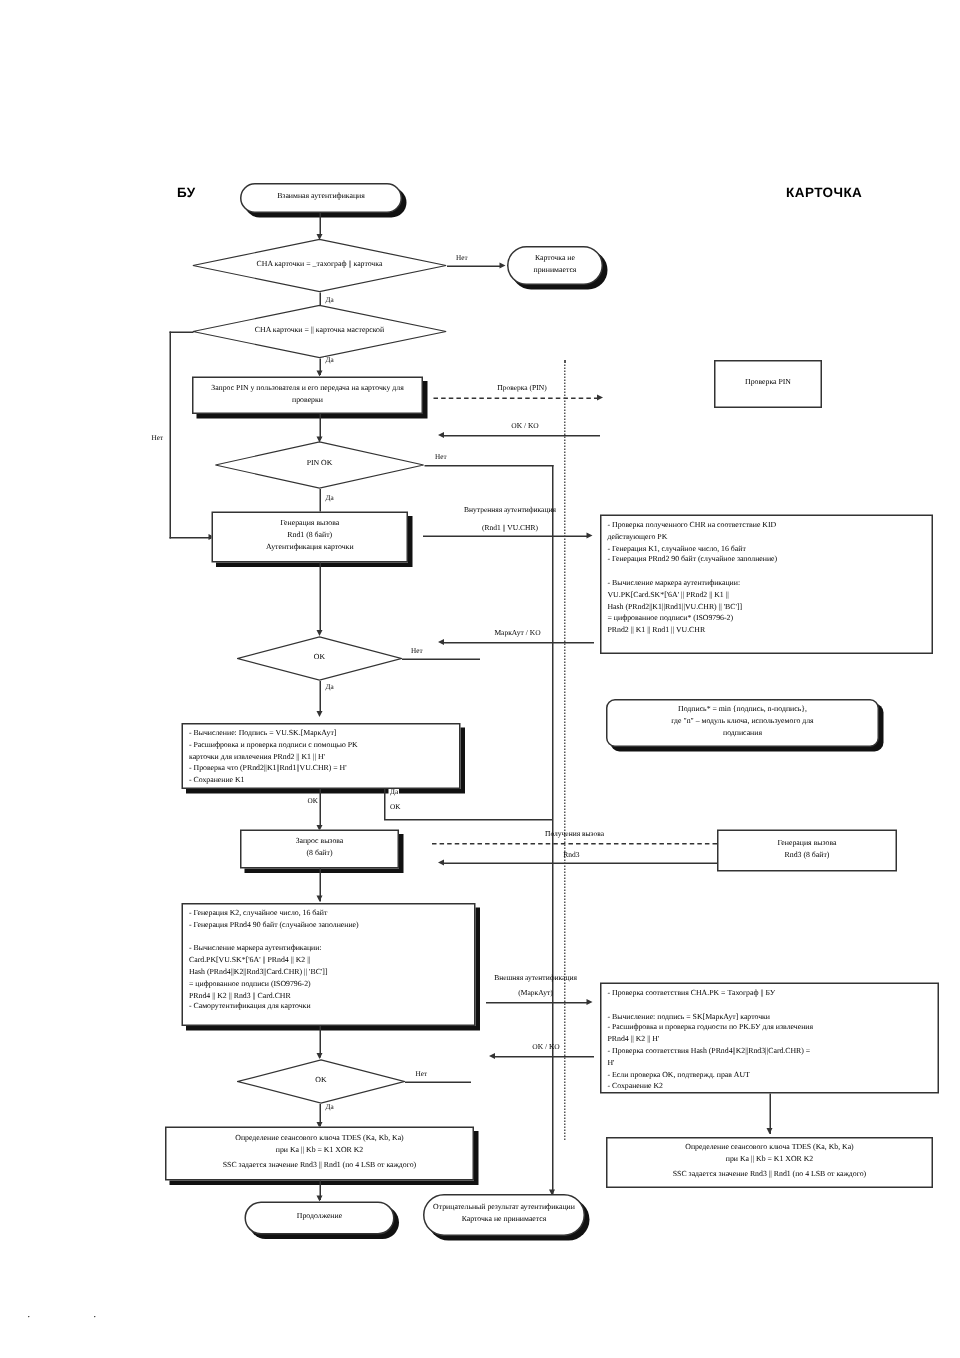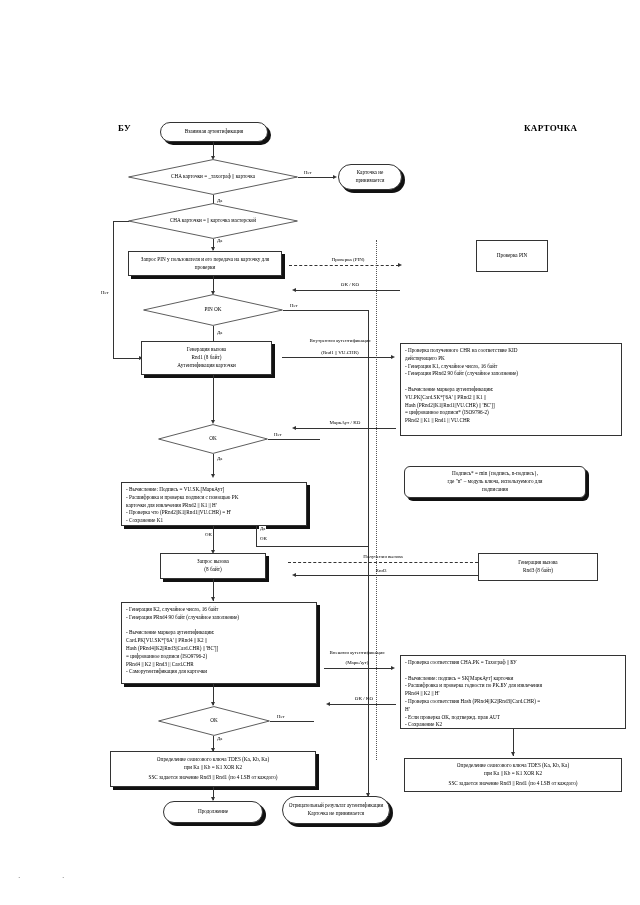--- a/index.html
+++ b/index.html
@@ -15,21 +15,21 @@
     position: relative;
     width: 640px;
     height: 905px;
     overflow: hidden;
     background: #ffffff;
   }
   .abs { position: absolute; }
 
   
   .lane-label {
-    font-family: Liberation Serif, serif;
+    font-family: Liberation Sans, sans-serif;
     font-weight: bold;
     font-size: 9px;
     letter-spacing: 0.3px;
   }
 
   
   .term {
     border: 1px solid #333;
     border-radius: 999px;
     background: #fff;

